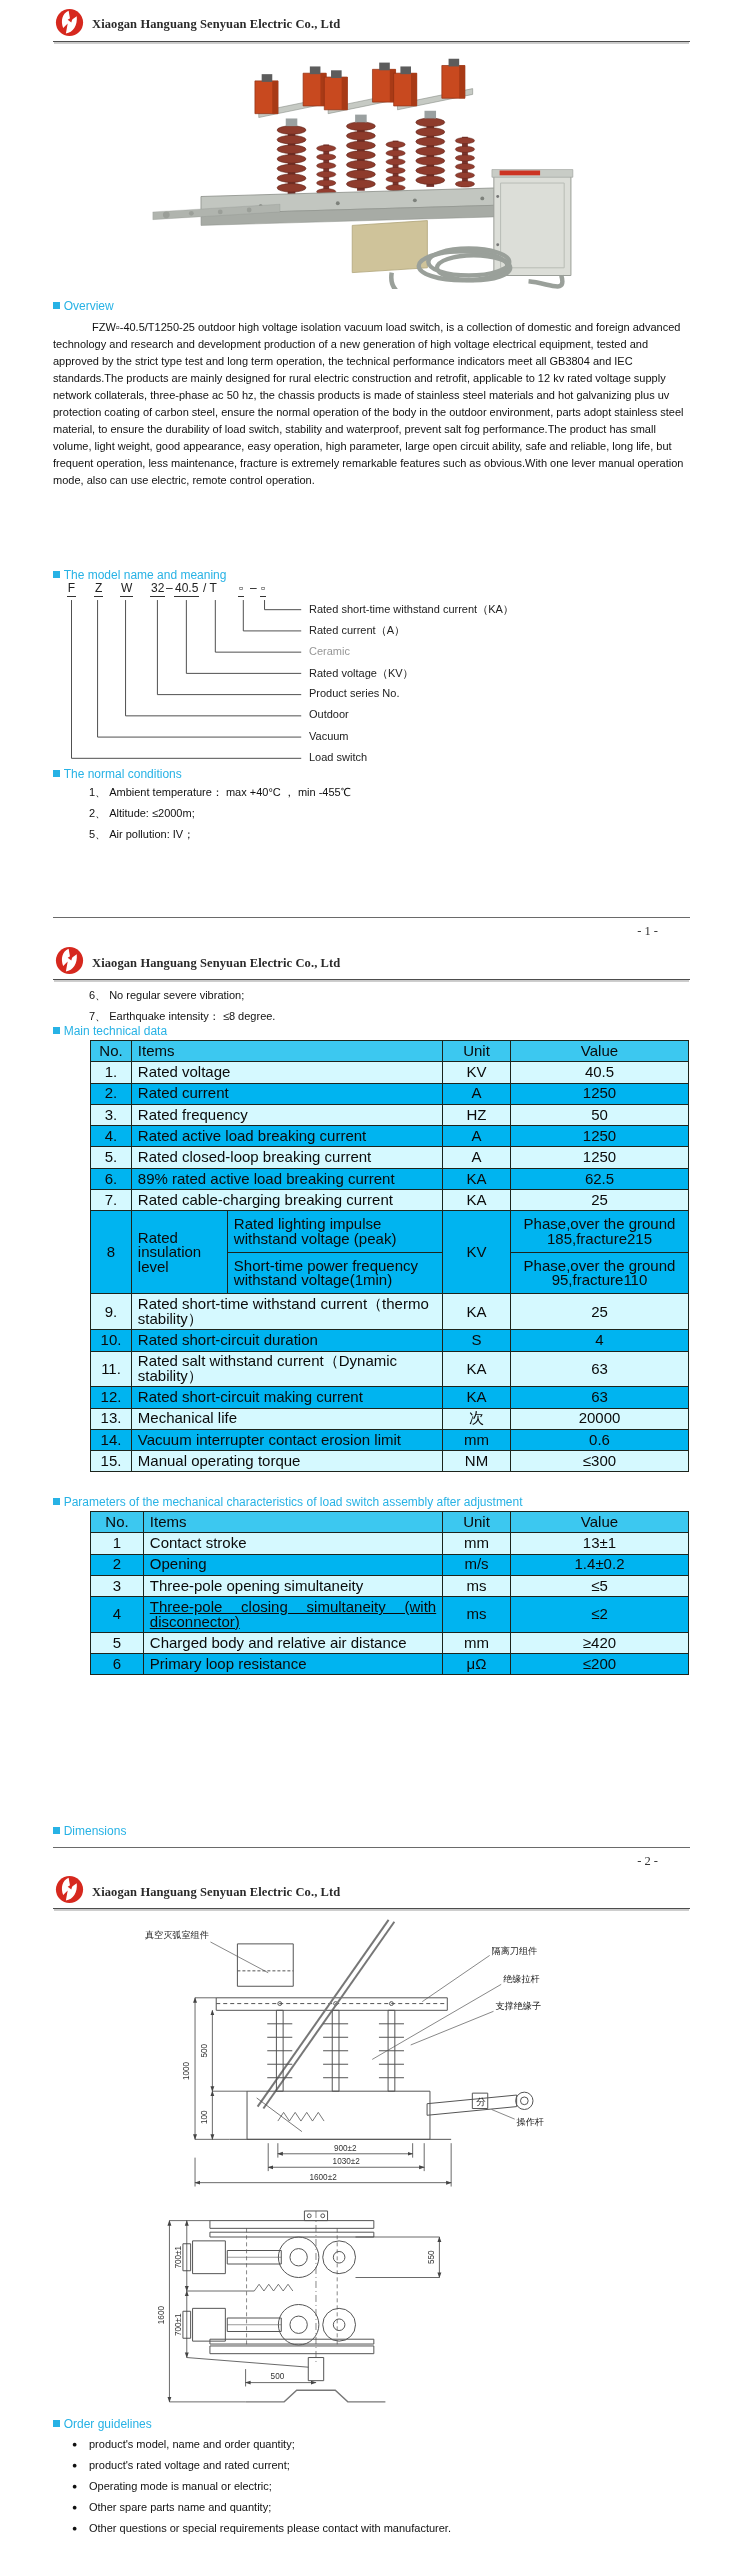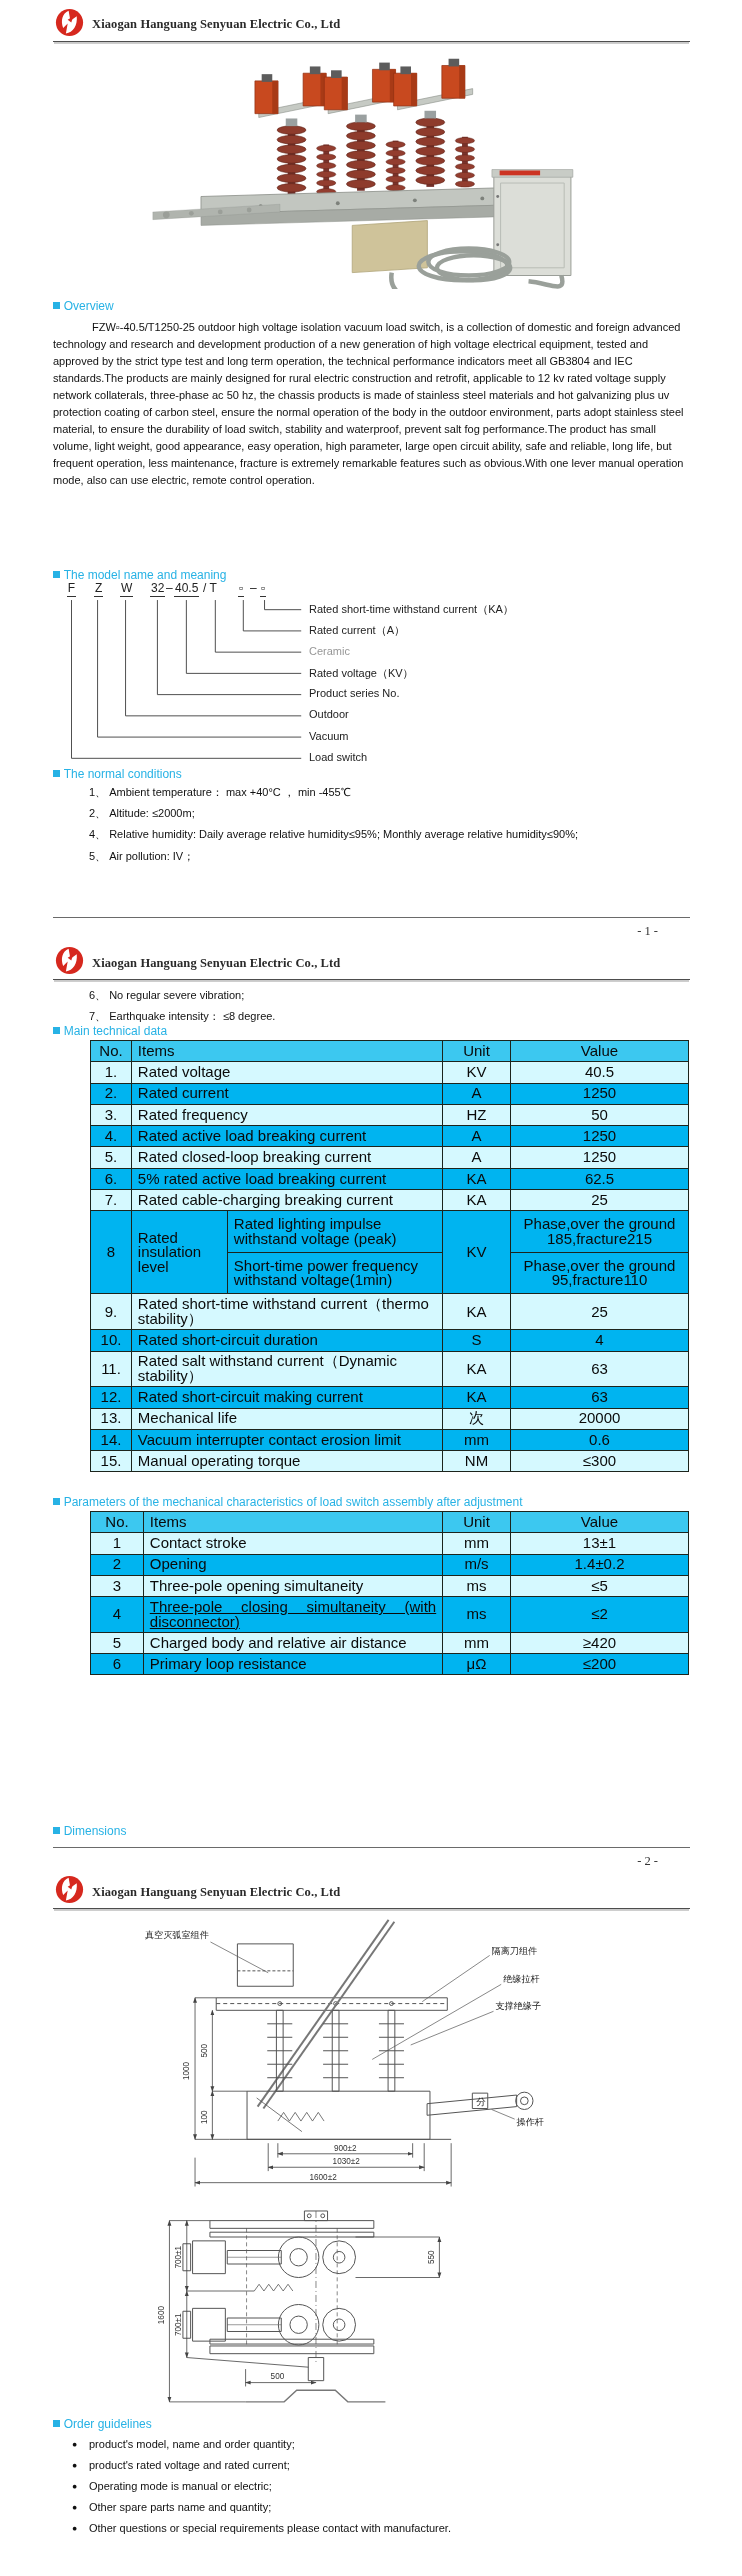--- a/index.html
+++ b/index.html
@@ -179,21 +179,20 @@
   <span class="lbl" style="top:127px;">Outdoor</span>
   <span class="lbl" style="top:149px;">Vacuum</span>
   <span class="lbl" style="top:170px;">Load switch</span>
 </div>
 
 <div class="sechead" style="top:767px;"><span class="sq"></span><span>The normal conditions</span></div>
 
 <div class="condlist" style="top:783px;">
   <div class="ci">1、 Ambient temperature：  max +40°C ， min -455℃</div>
   <div class="ci">2、 Altitude: ≤2000m;</div>
-  <div class="ci">4、 Relative humidity: Daily average relative humidity≤95%; Monthly average relative humidity≤90%;</div>
   <div class="ci">5、 Air pollution: IV；</div>
 </div>
 
 <div class="pagerule" style="top:917px;"></div>
 <div class="pagenum" style="top:924px;">- 1 -</div>
 
 <div class="pageheader" style="top:942px;">
   <svg class="logo" viewBox="0 0 32 32">
     <circle cx="16" cy="16" r="15" fill="#d6281e"></circle>
     <path d="M15 3 C8 6 6 14 9 22 L14 17 L12 28 C20 27 25 19 24 9 L17 14 Z" fill="#ffffff"></path>
@@ -249,21 +248,21 @@
         <td class="c">1250</td>
       </tr>
   <tr class="light">
         <td class="c">5.</td>
         <td colspan="2">Rated closed-loop breaking current</td>
         <td class="c">A</td>
         <td class="c">1250</td>
       </tr>
   <tr class="dark">
         <td class="c">6.</td>
-        <td colspan="2">5% rated active load breaking current</td>
+        <td colspan="2">89% rated active load breaking current</td>
         <td class="c">KA</td>
         <td class="c">62.5</td>
       </tr>
   <tr class="light">
         <td class="c">7.</td>
         <td colspan="2">Rated cable-charging breaking current</td>
         <td class="c">KA</td>
         <td class="c">25</td>
       </tr>
   <tr class="dark">

